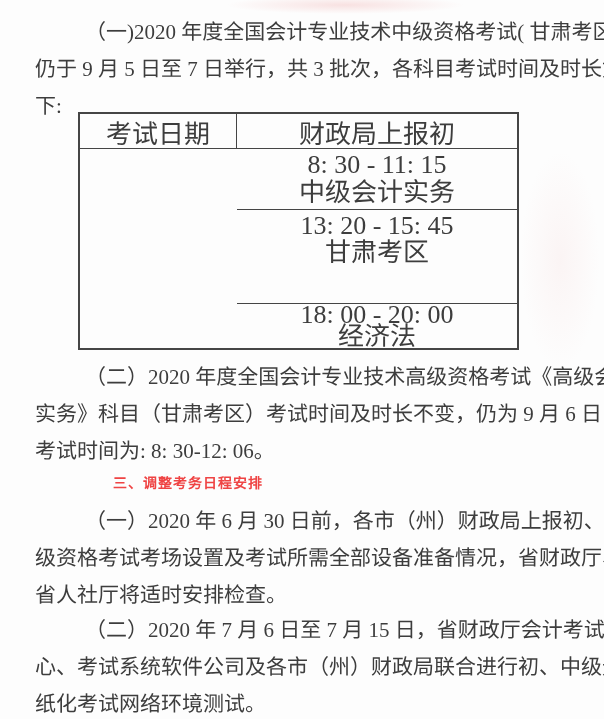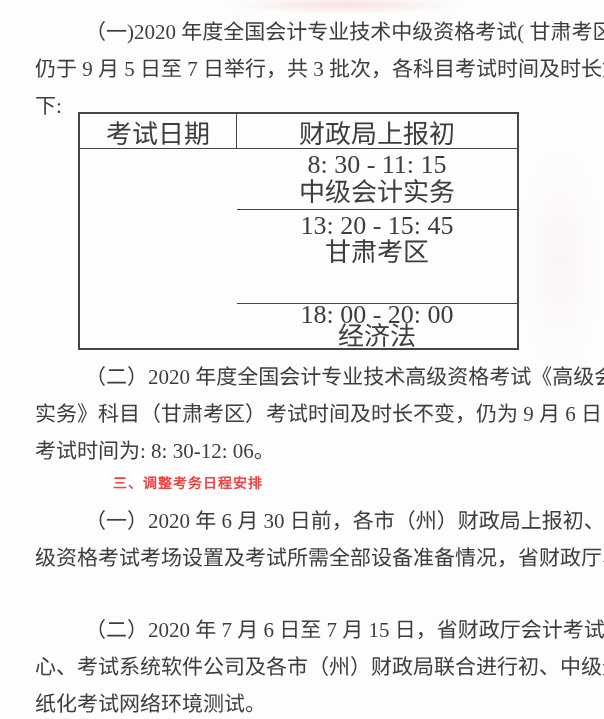--- a/index.html
+++ b/index.html
@@ -83,20 +83,21 @@
     <div class="line indent">（二）2020 年度全国会计专业技术高级资格考试《高级会计</div>
     <div class="line">实务》科目（甘肃考区）考试时间及时长不变，仍为 9 月 6 日，</div>
     <div class="line">考试时间为: 8: 30-12: 06。</div>
   </div>
 
   <div class="heading">三、调整考务日程安排</div>
 
   <div class="para p3">
     <div class="line indent">（一）2020 年 6 月 30 日前，各市（州）财政局上报初、中</div>
     <div class="line">级资格考试考场设置及考试所需全部设备准备情况，省财政厅、</div>
+    <div class="line">省人社厅将适时安排检查。</div>
   </div>
 
   <div class="para p4">
     <div class="line indent">（二）2020 年 7 月 6 日至 7 月 15 日，省财政厅会计考试中</div>
     <div class="line">心、考试系统软件公司及各市（州）财政局联合进行初、中级无</div>
     <div class="line">纸化考试网络环境测试。</div>
   </div>
 
 </div>
 

